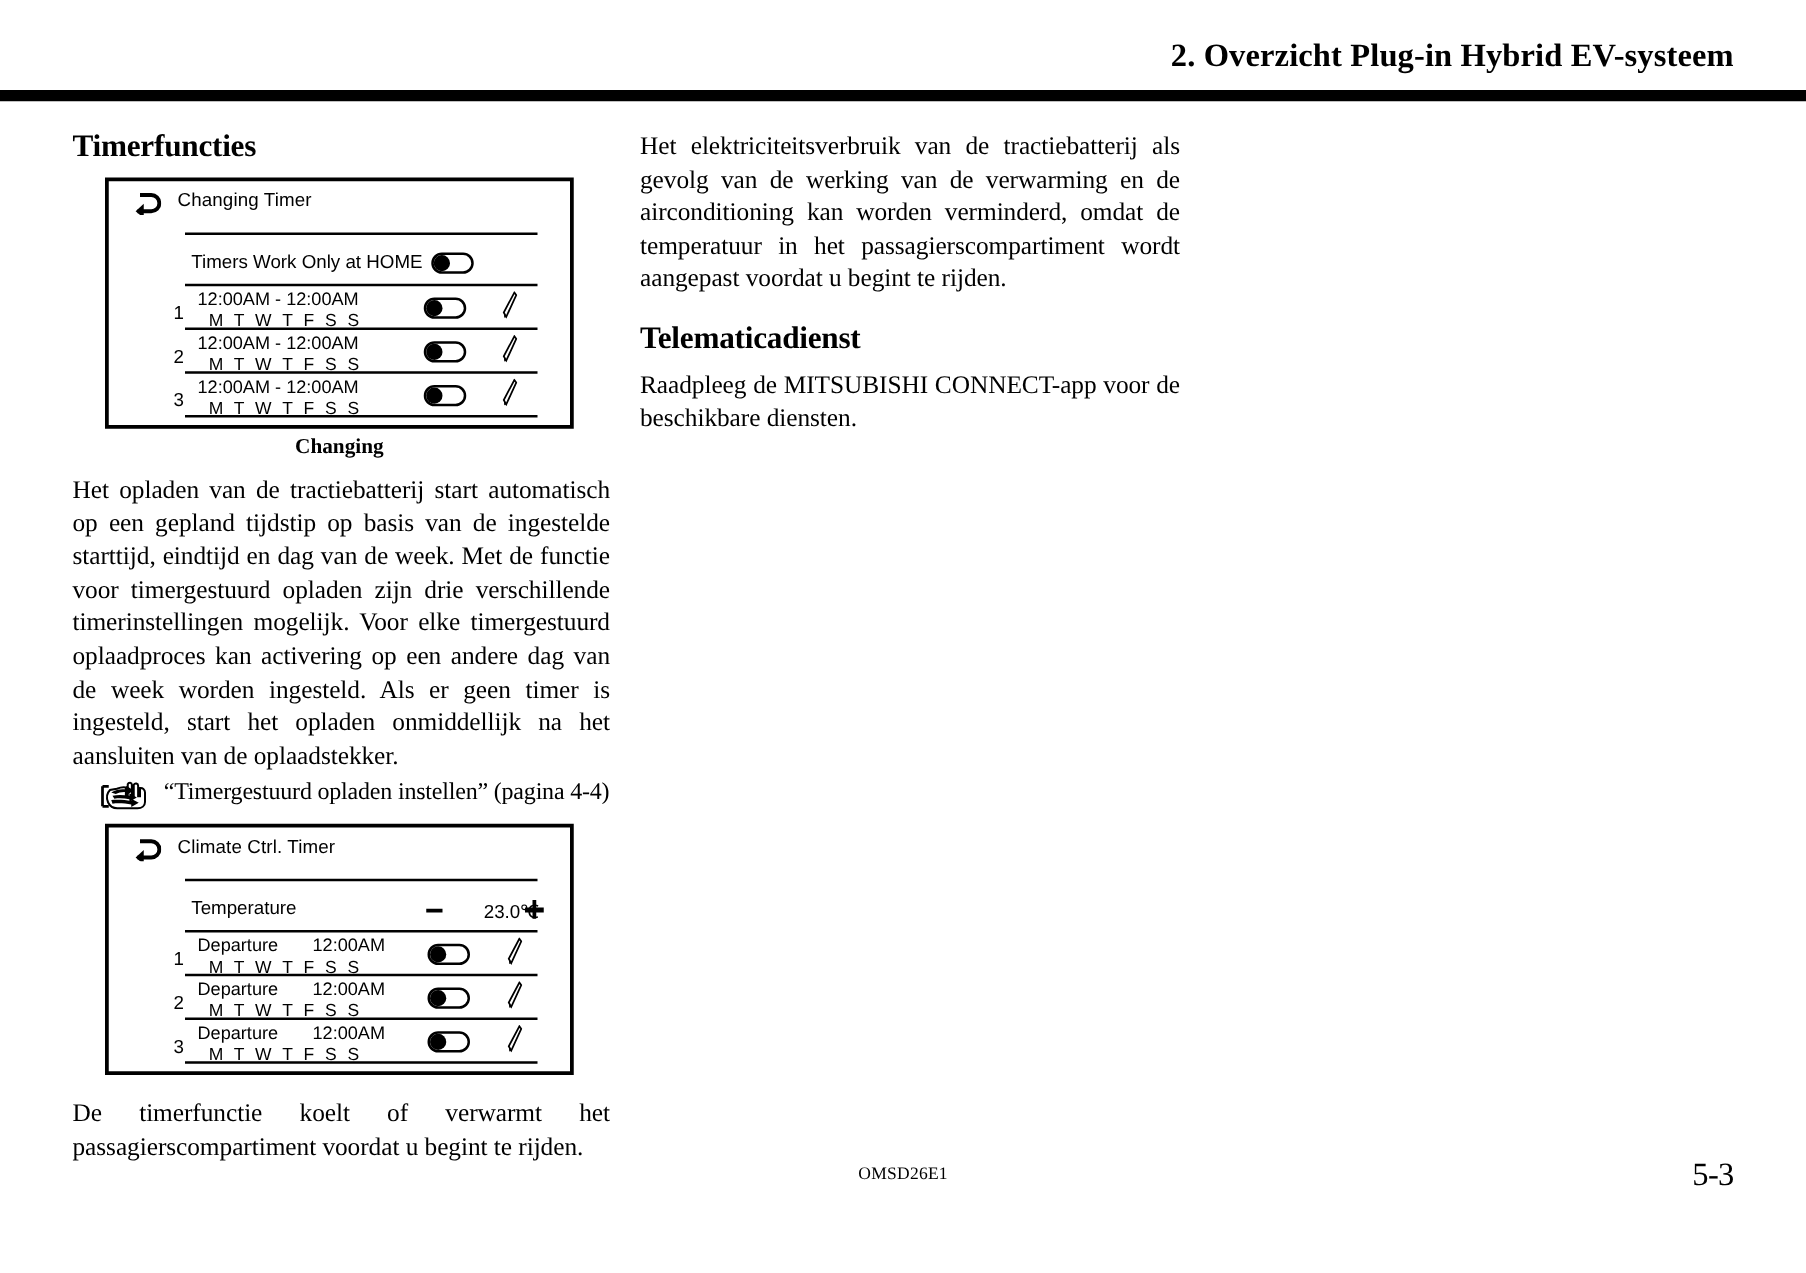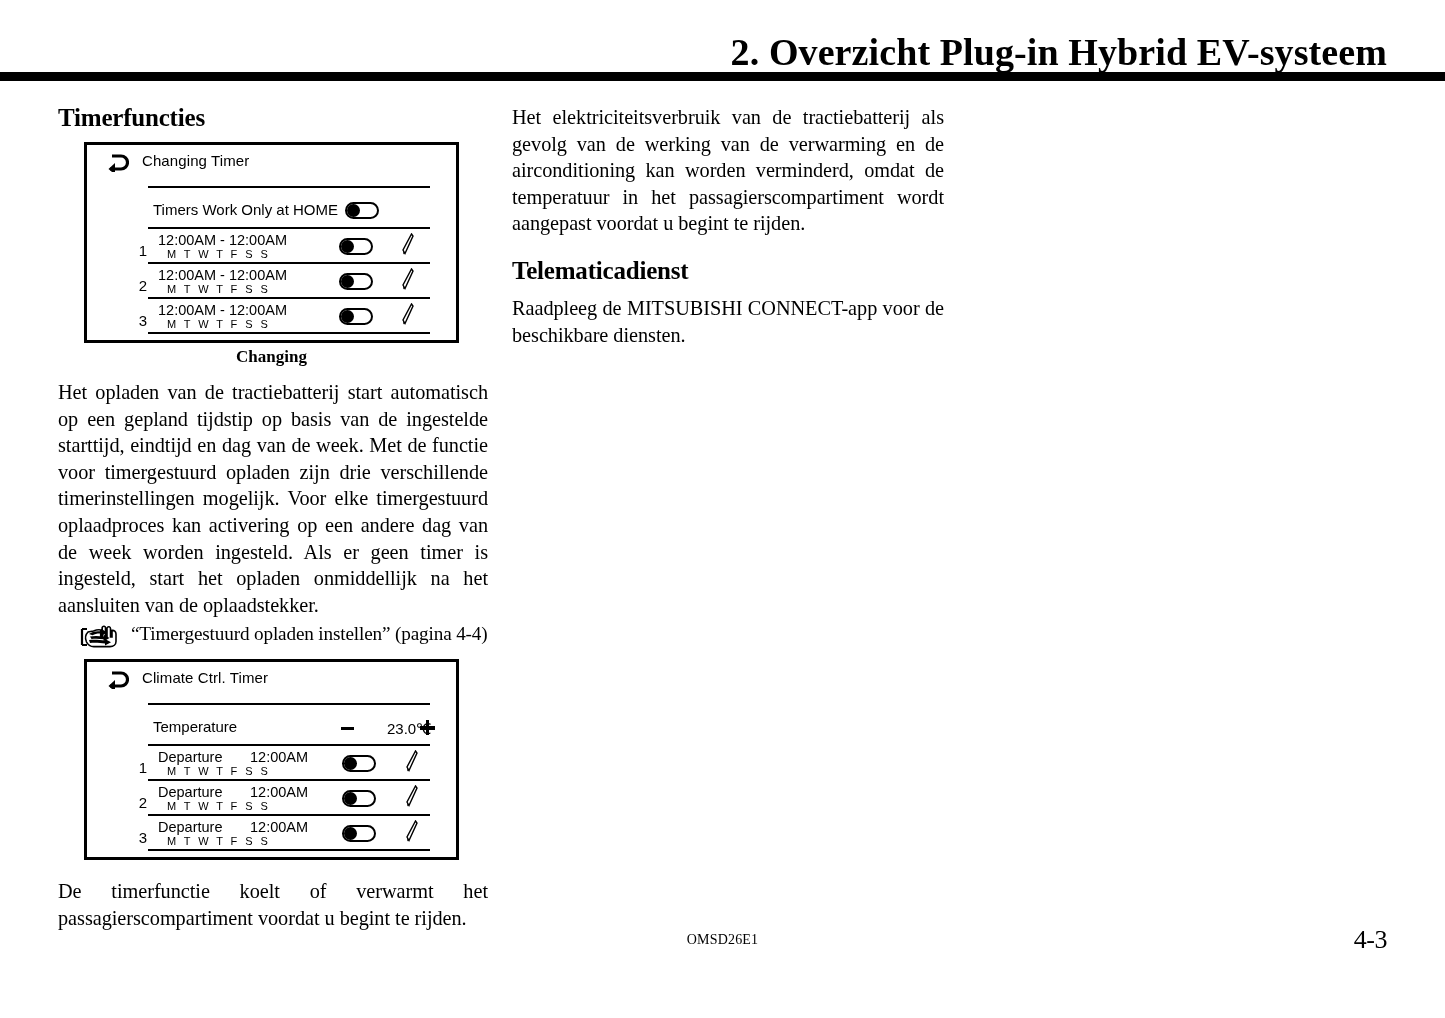--- a/index.html
+++ b/index.html
@@ -23,21 +23,21 @@
     top: 0;
     width: 1445px;
     height: 84px;
   }
   .chapter-title {
     position: absolute;
     right: 58px;
     top: 30px;
     font-family: "Liberation Serif", serif;
     font-weight: bold;
-    font-size: 38px;
+    font-size: 26px;
     letter-spacing: 0.1px;
     white-space: nowrap;
   }
   .header-rule {
     position: absolute;
     left: 0;
     top: 72px;
     width: 1445px;
     height: 9px;
     background: #000000;
@@ -153,21 +153,21 @@
     width: 14px;
     text-align: center;
   }
   .row-time {
     position: absolute;
     font-size: 14.5px;
     white-space: nowrap;
   }
   .row-days {
     position: absolute;
-    font-size: 11px;
+    font-size: 14px;
     white-space: nowrap;
     letter-spacing: 2.4px;
   }
   .row-dep {
     position: absolute;
     font-size: 14.5px;
     white-space: nowrap;
   }
 
   
@@ -440,13 +440,13 @@
 
 
   <div style="height:20px;"></div>
 
   <h2 class="section-heading">Telematicadienst</h2>
 
   <p class="body-par">Raadpleeg de MITSUBISHI CONNECT-app voor de beschikbare diensten.</p>
 </div>
 
 <div class="footer-code">OMSD26E1</div>
-<div class="footer-page">4-3</div>
+<div class="footer-page">5-3</div>
 
 </body></html>

